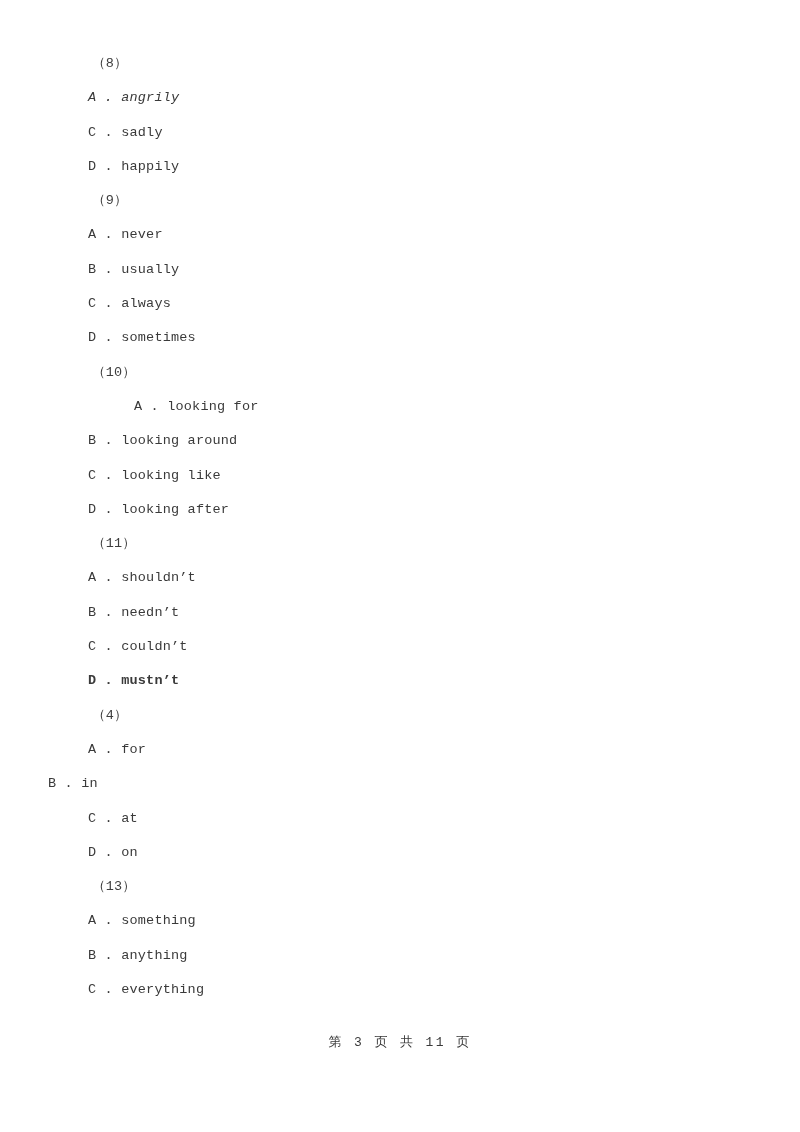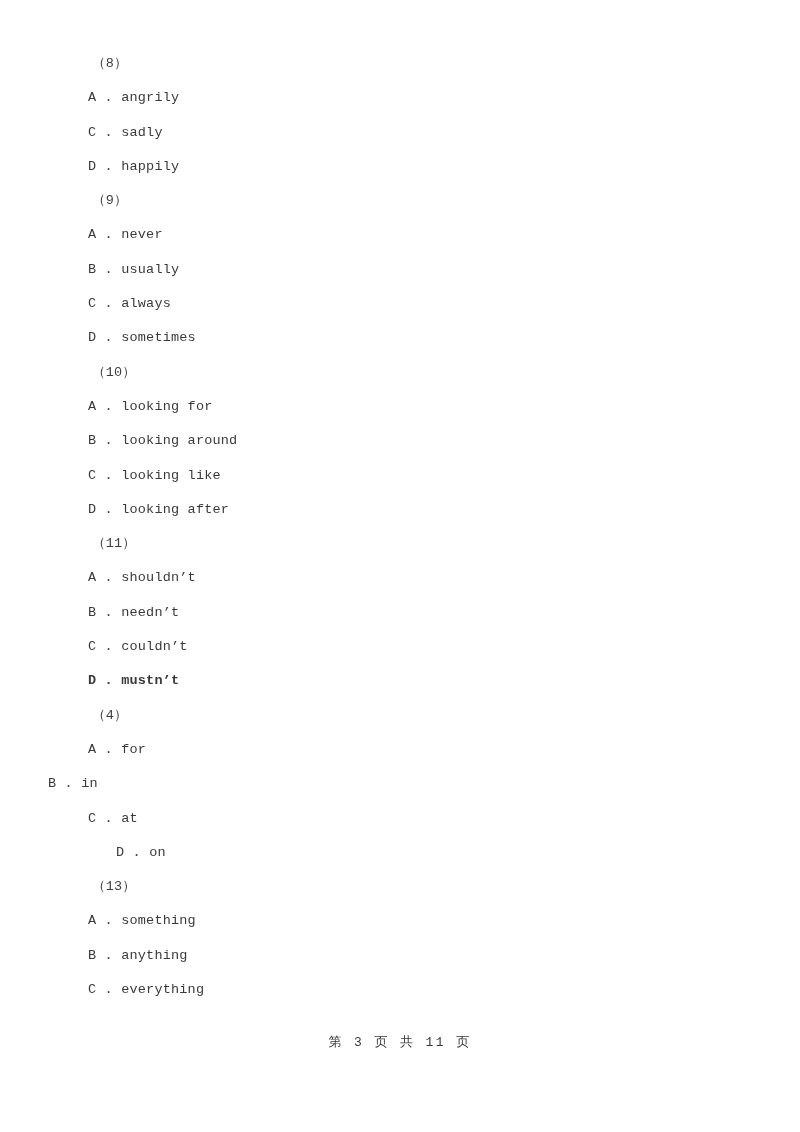--- a/index.html
+++ b/index.html
@@ -62,42 +62,42 @@
     letter-spacing: 2.4px;
     white-space: pre;
   }
 </style>
 </head>
 <body>
 
 <div id="page">
   <div id="content" style="padding-top: 47px;">
       <div class="line qnum" style="height: 34.3px; line-height: 34.3px;">（8）</div>
-      <div class="line opt" style="height: 34.3px; line-height: 34.3px;">A . angrily</div>
+      <div class="line opt" style="height: 34.3px; line-height: 34.3px; font-style: italic;">A . angrily</div>
       <div class="line opt" style="height: 34.3px; line-height: 34.3px;">C . sadly</div>
       <div class="line opt" style="height: 34.3px; line-height: 34.3px;">D . happily</div>
       <div class="line qnum" style="height: 34.3px; line-height: 34.3px;">（9）</div>
       <div class="line opt" style="height: 34.3px; line-height: 34.3px;">A . never</div>
       <div class="line opt" style="height: 34.3px; line-height: 34.3px;">B . usually</div>
       <div class="line opt" style="height: 34.3px; line-height: 34.3px;">C . always</div>
       <div class="line opt" style="height: 34.3px; line-height: 34.3px;">D . sometimes</div>
       <div class="line qnum" style="height: 34.3px; line-height: 34.3px;">（10）</div>
-      <div class="line opt" style="height: 34.3px; line-height: 34.3px;">A . looking for</div>
+      <div class="line opt" style="height: 34.3px; line-height: 34.3px; margin-left: 46px;">A . looking for</div>
       <div class="line opt" style="height: 34.3px; line-height: 34.3px;">B . looking around</div>
       <div class="line opt" style="height: 34.3px; line-height: 34.3px;">C . looking like</div>
       <div class="line opt" style="height: 34.3px; line-height: 34.3px;">D . looking after</div>
       <div class="line qnum" style="height: 34.3px; line-height: 34.3px;">（11）</div>
       <div class="line opt" style="height: 34.3px; line-height: 34.3px;">A . shouldn’t</div>
       <div class="line opt" style="height: 34.3px; line-height: 34.3px;">B . needn’t</div>
       <div class="line opt" style="height: 34.3px; line-height: 34.3px;">C . couldn’t</div>
       <div class="line opt" style="height: 34.3px; line-height: 34.3px; font-weight: bold;">D . mustn’t</div>
       <div class="line qnum" style="height: 34.3px; line-height: 34.3px;">（4）</div>
       <div class="line opt" style="height: 34.3px; line-height: 34.3px;">A . for</div>
       <div class="line opt" style="height: 34.3px; line-height: 34.3px; padding-left: 48px;">B . in</div>
       <div class="line opt" style="height: 34.3px; line-height: 34.3px;">C . at</div>
-      <div class="line opt" style="height: 34.3px; line-height: 34.3px; margin-left: 28px;">D . on</div>
+      <div class="line opt" style="height: 34.3px; line-height: 34.3px;">D . on</div>
       <div class="line qnum" style="height: 34.3px; line-height: 34.3px;">（13）</div>
       <div class="line opt" style="height: 34.3px; line-height: 34.3px;">A . something</div>
       <div class="line opt" style="height: 34.3px; line-height: 34.3px;">B . anything</div>
       <div class="line opt" style="height: 34.3px; line-height: 34.3px;">C . everything</div>
     </div>
   <div class="footer">第 3 页 共 11 页</div>
 </div>
 
 </body></html>

